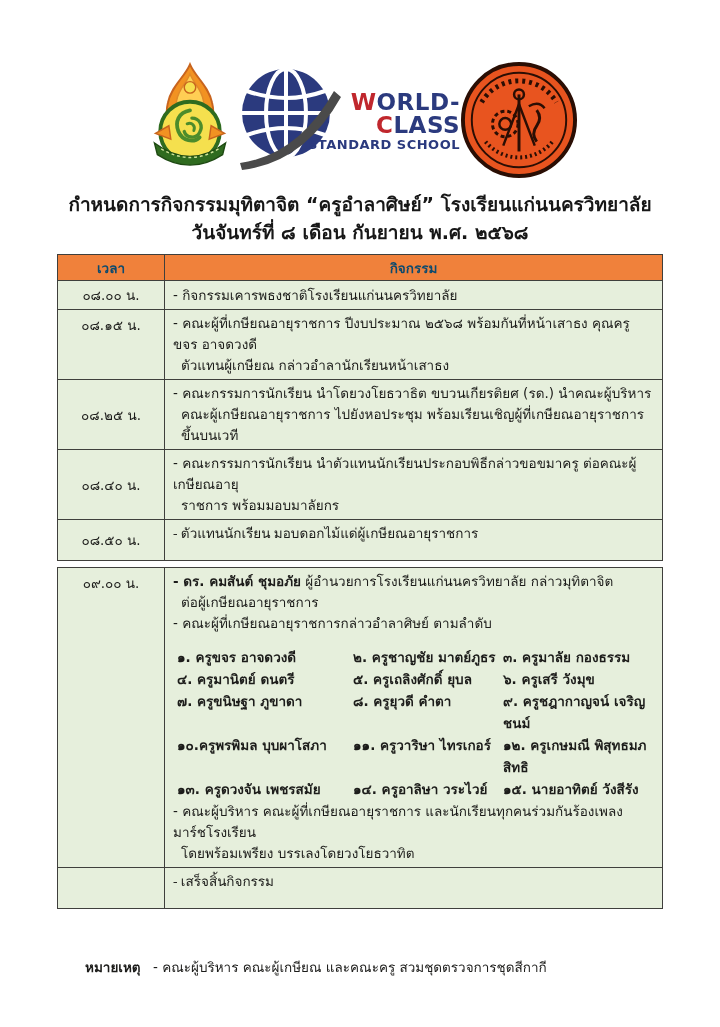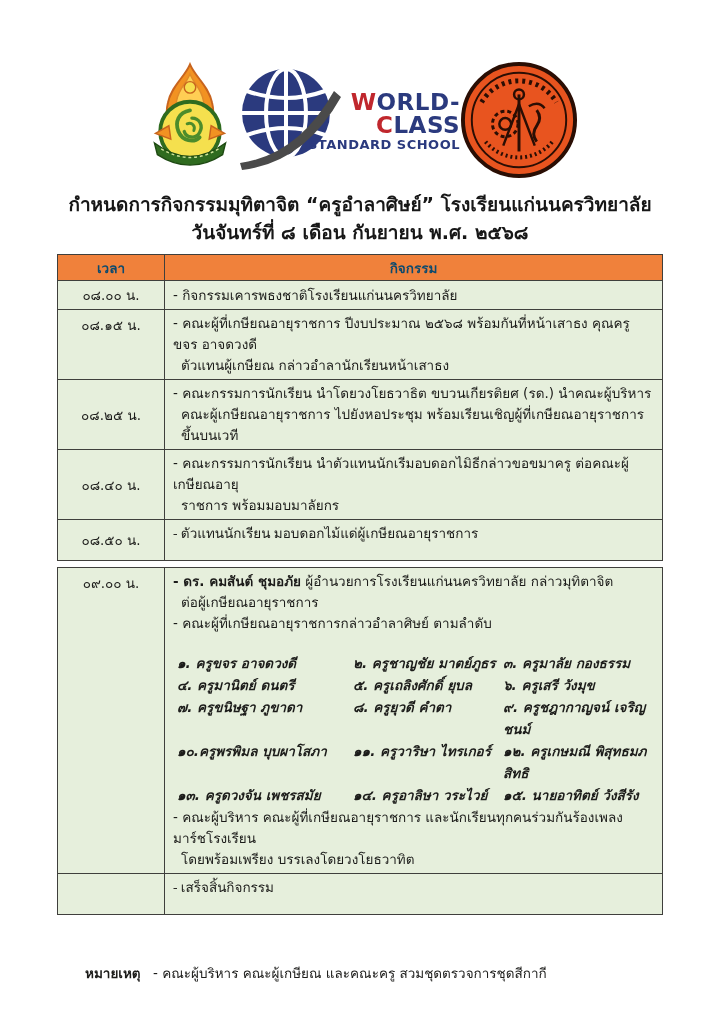--- a/index.html
+++ b/index.html
@@ -47,21 +47,21 @@
   td.time { text-align:center; padding:3px 2px; white-space:nowrap; }
   td.act  { padding:3px 8px 3px 8px; line-height:21px; }
   tr.vtop td { vertical-align:top; }
   tr.vtop td.time { padding-top:4px; }
   td.pad-b { padding-bottom:16px;font-family:Liberation Serif, serif; }
   .cont { padding-left:8px; }   
 
   
   .names {
     display:grid; grid-template-columns:176px 150px auto;
-    font-weight:bold; line-height:22px; margin:18px 0 1px 4px;font-style:italic;
+    font-weight:bold; line-height:22px; margin:12px 0 1px 4px;
   }
 
   .bold { font-weight:bold; }
 
   
   .notes { display:flex; margin:46px 0 0 85px; font-size:13.5px;
            line-height:24px; }
   .notes-label { font-weight:bold; width:68px; flex:none; }
   .notes-items { width:512px; }
   .note { padding-left:11px; text-indent:-11px; }
@@ -149,21 +149,21 @@
       <tr>
         <td class="time">๐๘.๒๕ น.</td>
         <td class="act">
           <div>- คณะกรรมการนักเรียน นำโดยวงโยธวาธิต ขบวนเกียรติยศ (รด.) นำคณะผู้บริหาร</div>
           <div class="cont">คณะผู้เกษียณอายุราชการ ไปยังหอประชุม พร้อมเรียนเชิญผู้ที่เกษียณอายุราชการขึ้นบนเวที</div>
         </td>
       </tr>
       <tr>
         <td class="time">๐๘.๔๐ น.</td>
         <td class="act">
-          <div>- คณะกรรมการนักเรียน นำตัวแทนนักเรีมอบดอกไมิธีกล่าวขอขมาครู ต่อคณะผู้เกษียณอายุ</div>
+          <div>- คณะกรรมการนักเรียน นำตัวแทนนักเรียนประกอบพิธีกล่าวขอขมาครู ต่อคณะผู้เกษียณอายุ</div>
           <div class="cont">ราชการ พร้อมมอบมาลัยกร</div>
         </td>
       </tr>
       <tr>
         <td class="time">๐๘.๕๐ น.</td>
         <td class="act pad-b">
           <div>- ตัวแทนนักเรียน มอบดอกไม้แด่ผู้เกษียณอายุราชการ</div>
         </td>
       </tr>
     </tbody>

